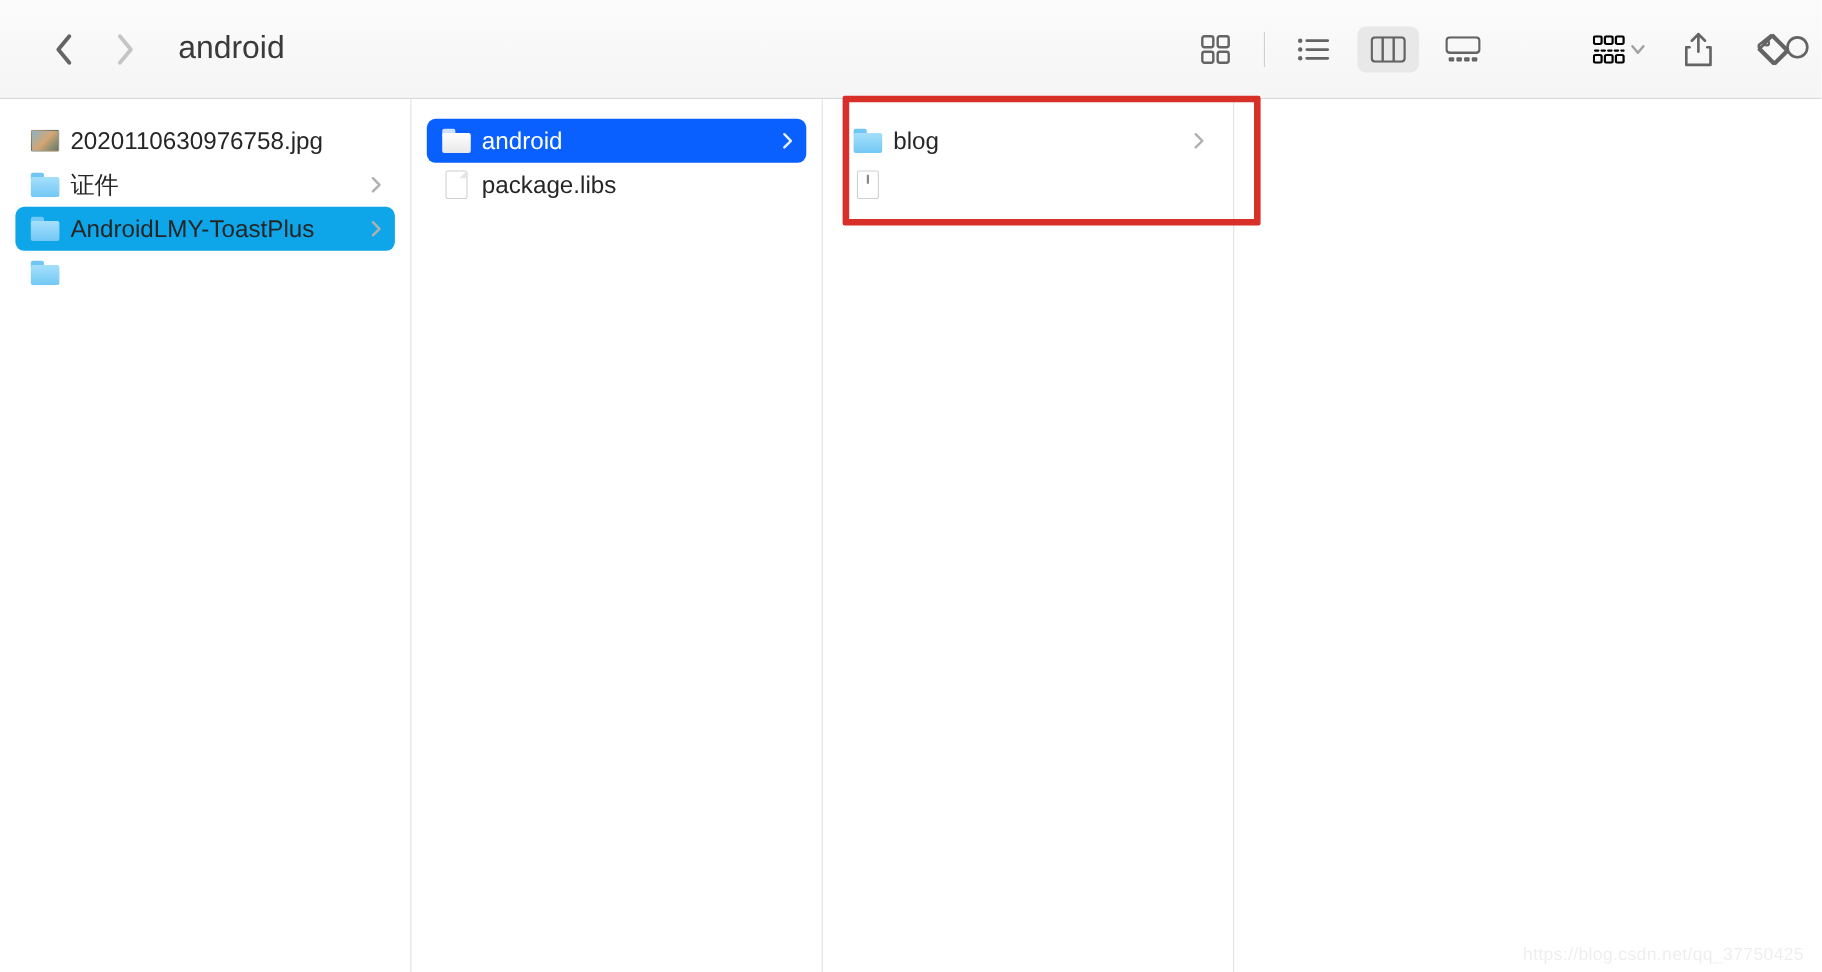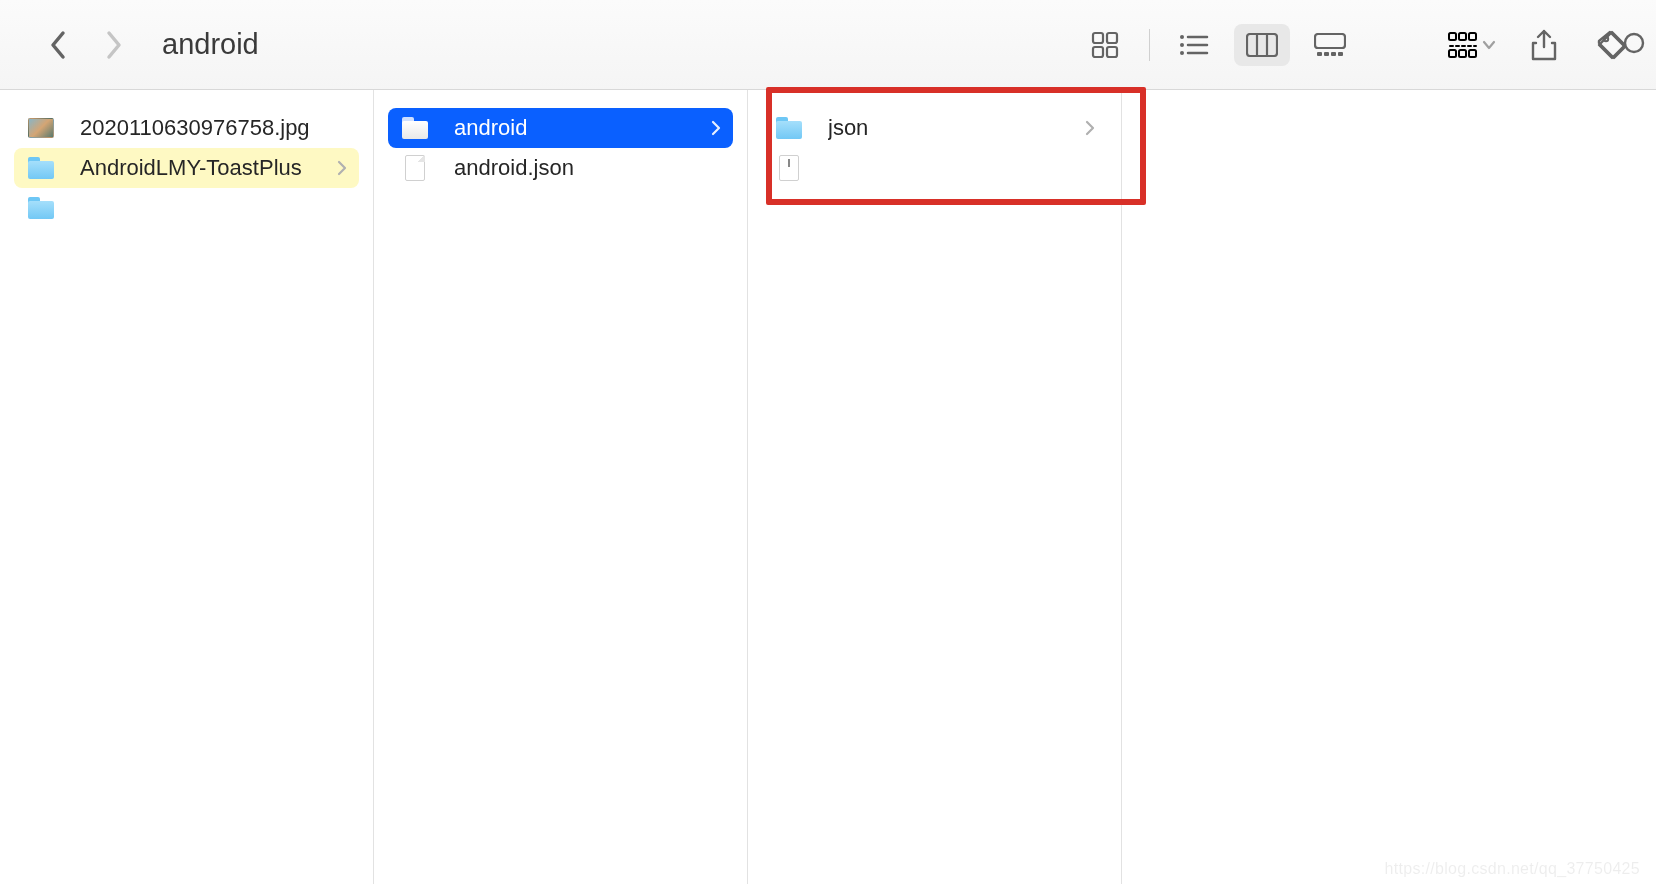--- a/index.html
+++ b/index.html
@@ -98,25 +98,25 @@
     }
     .column:last-child { border-right: none; flex: 1; }
     .item {
       display: flex;
       align-items: center;
       height: 40px;
       padding: 0 12px 0 14px;
       margin: 0 14px 0 14px;
       border-radius: 8px;
       cursor: pointer;
-      gap: 26px;
+      gap: 10px;
       font-size: 22px;
       color: #262626;
     }
-    .item.sel-gray { background: #fef9c3; }
+    .item.sel-gray { background: #0ea5e9; }
     .item.sel-blue { background: #0a60ff; color: #ffffff; }
     .item.sel-blue .chev { color: rgba(255,255,255,0.9); }
     .item .label { flex: 1; white-space: nowrap; overflow: hidden; text-overflow: ellipsis; }
     .item .chev { color: #b0b0b0; }
     .icon-box {
       width: 26px;
       height: 26px;
       display: flex;
       align-items: center;
       justify-content: center;
@@ -305,20 +305,29 @@
 </div>
 
 <div class="columns">
   <div class="column">
     <div class="item">
       <div class="icon-box">
           <div class="image-thumb"></div>
         </div>
       <div class="label">2020110630976758.jpg</div>
     </div>
+    <div class="item">
+      <div class="icon-box">
+          <div class="folder-icon"></div>
+        </div>
+      <div class="label">证件</div>
+      <svg class="chev" width="10" height="16" viewBox="0 0 10 16">
+          <path d="M2 2 L8 8 L2 14" stroke="currentColor" stroke-width="2.2" fill="none" stroke-linecap="round" stroke-linejoin="round"></path>
+        </svg>
+    </div>
     <div class="item sel-gray">
       <div class="icon-box">
           <div class="folder-icon"></div>
         </div>
       <div class="label">AndroidLMY-ToastPlus</div>
       <svg class="chev" width="10" height="16" viewBox="0 0 10 16">
           <path d="M2 2 L8 8 L2 14" stroke="currentColor" stroke-width="2.2" fill="none" stroke-linecap="round" stroke-linejoin="round"></path>
         </svg>
     </div>
     <div class="item">
@@ -335,30 +344,30 @@
         </div>
       <div class="label">android</div>
       <svg class="chev" width="10" height="16" viewBox="0 0 10 16">
           <path d="M2 2 L8 8 L2 14" stroke="currentColor" stroke-width="2.2" fill="none" stroke-linecap="round" stroke-linejoin="round"></path>
         </svg>
     </div>
     <div class="item">
       <div class="icon-box">
           <div class="doc-icon"></div>
         </div>
-      <div class="label">android.json</div>
+      <div class="label">package.libs</div>
     </div>
   </div>
 
   <div class="column">
     <div class="item">
       <div class="icon-box">
           <div class="folder-icon"></div>
         </div>
-      <div class="label">json</div>
+      <div class="label">blog</div>
       <svg class="chev" width="10" height="16" viewBox="0 0 10 16">
           <path d="M2 2 L8 8 L2 14" stroke="currentColor" stroke-width="2.2" fill="none" stroke-linecap="round" stroke-linejoin="round"></path>
         </svg>
     </div>
     <div class="item">
       <div class="icon-box">
           <div class="doc-icon-aar"></div>
         </div>
     </div>
   </div>

